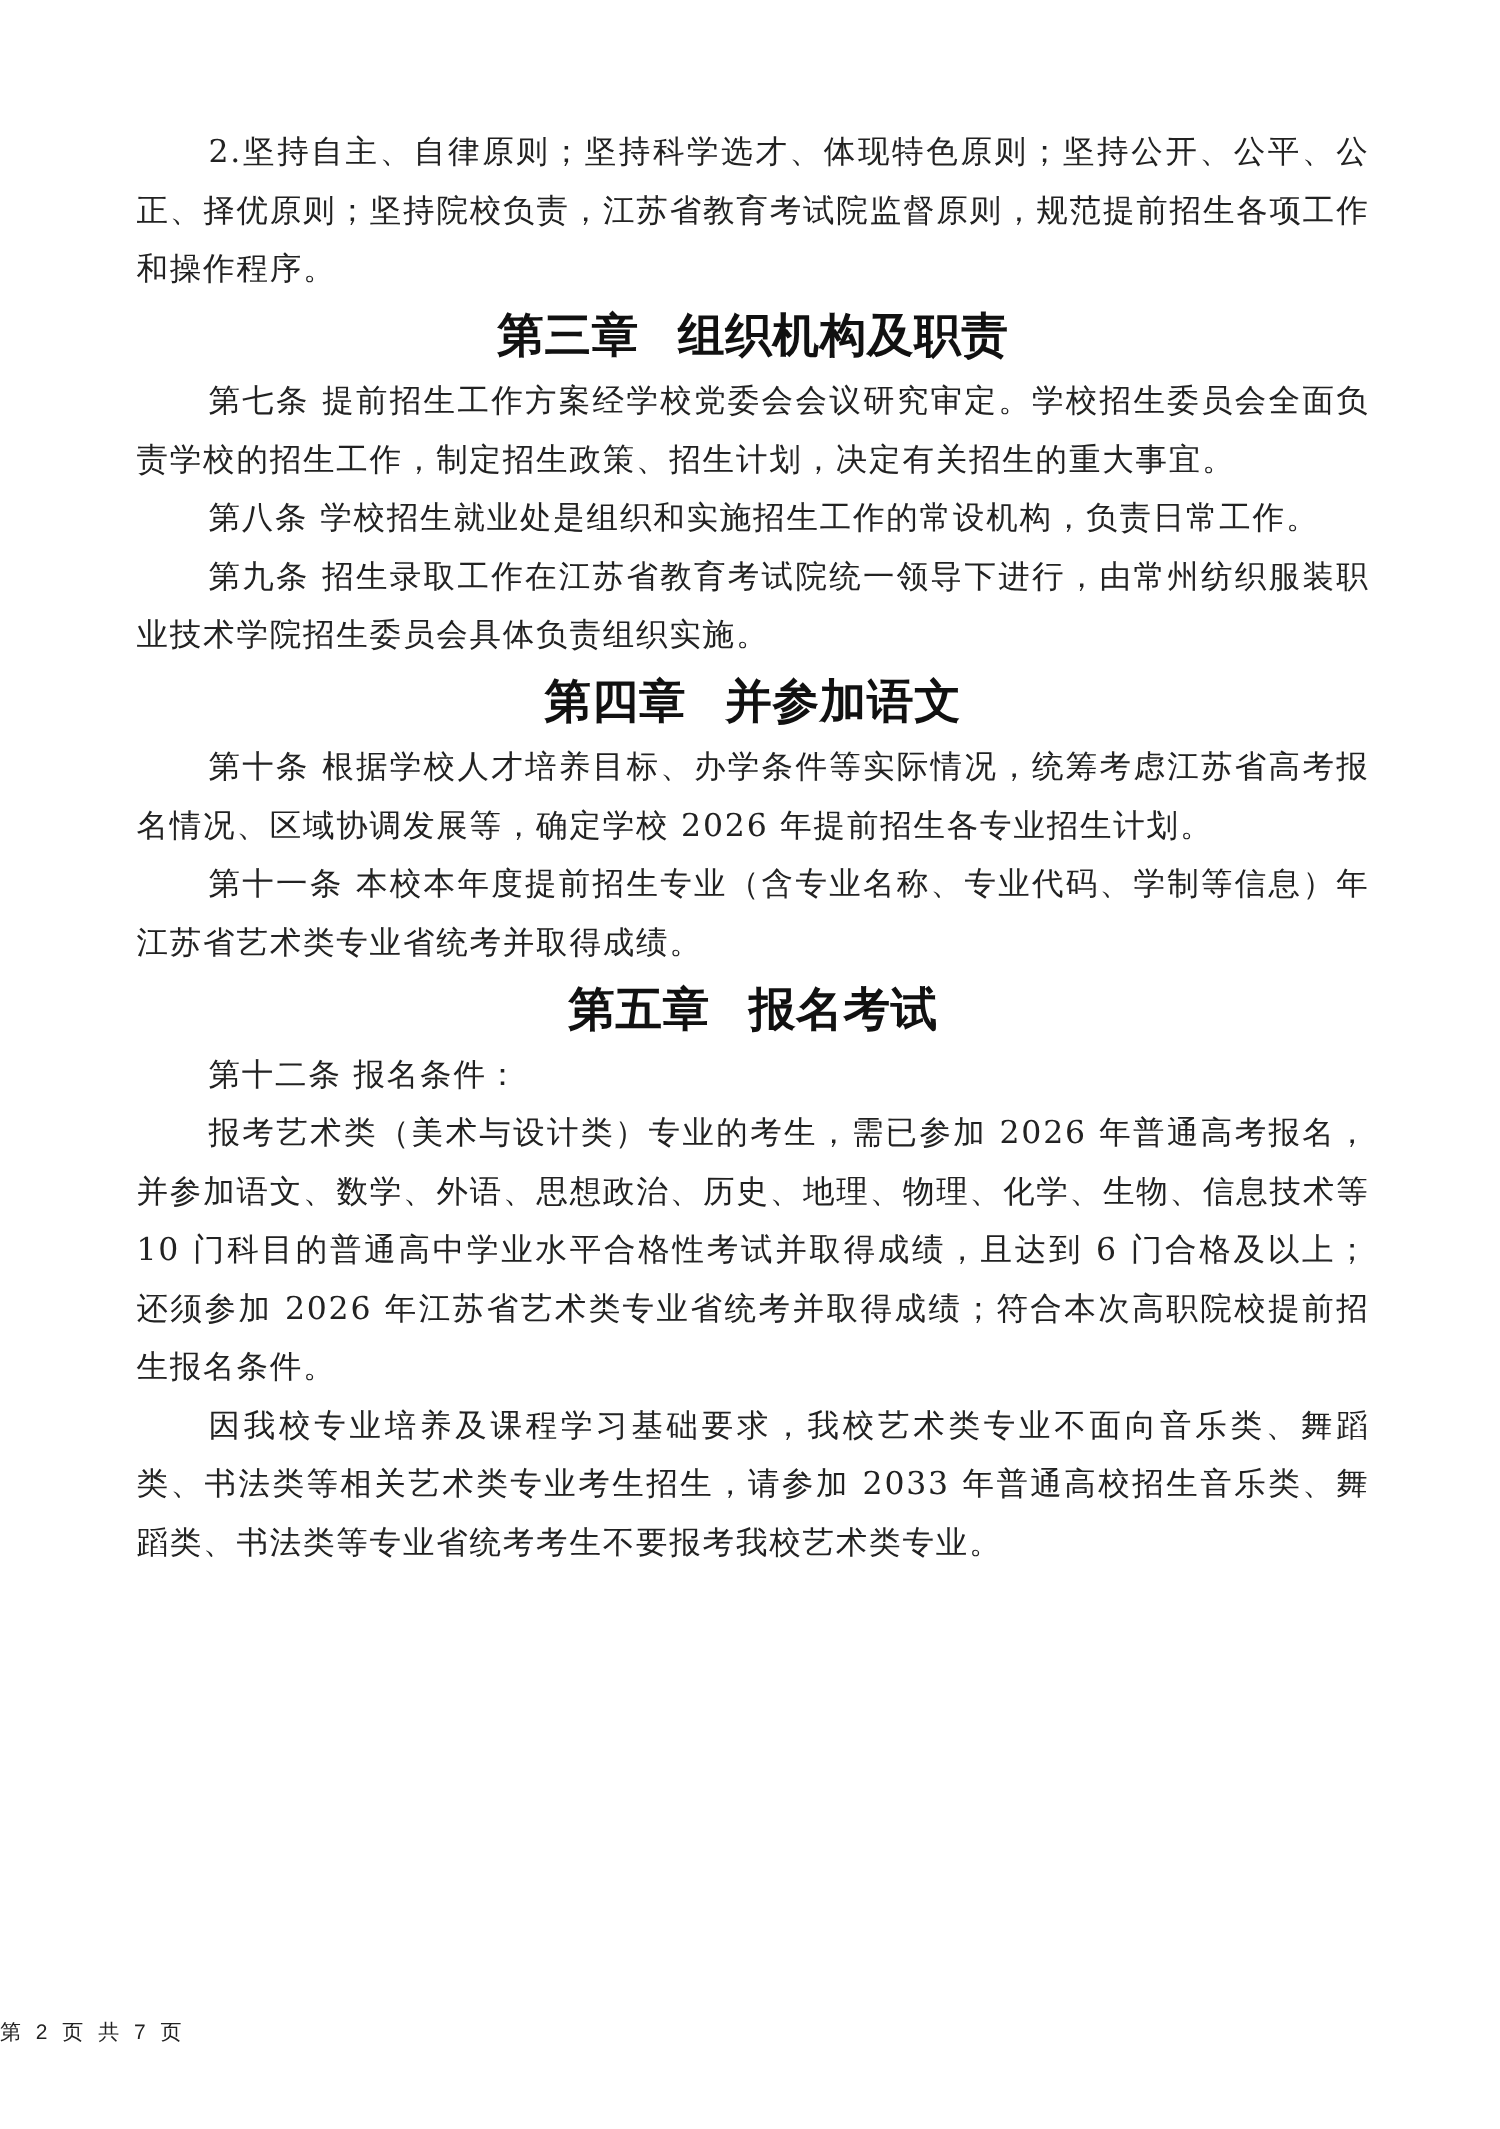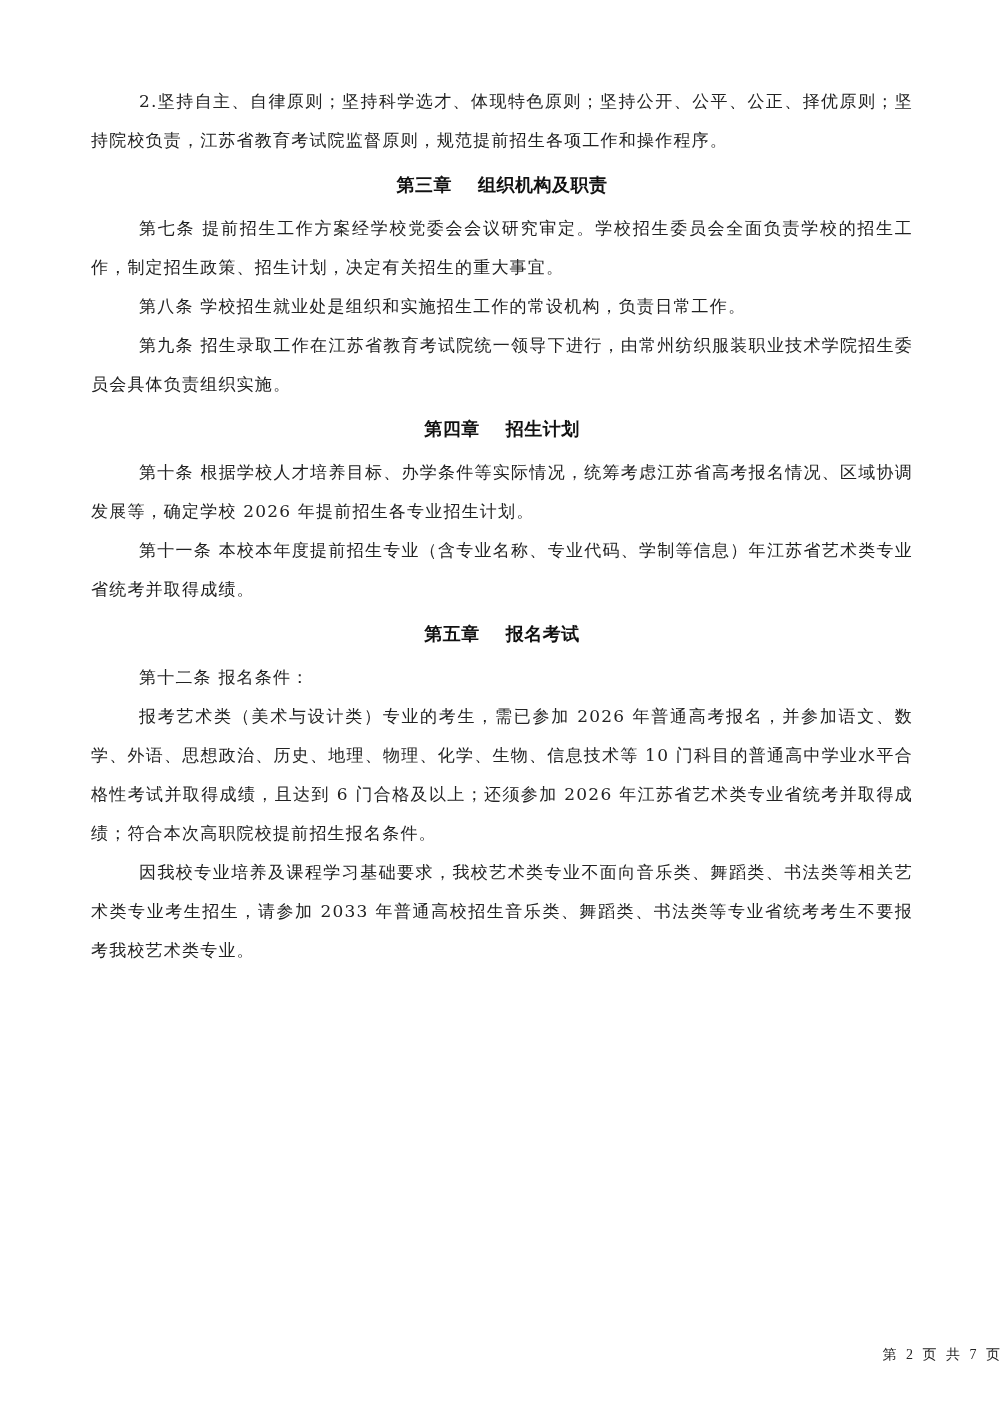--- a/index.html
+++ b/index.html
@@ -15,73 +15,73 @@
       color: #1a1a1a;
     }
     .page {
       position: absolute;
       left: 91px;
       top: 82px;
       width: 822px;
     }
     .para {
       font-family: "DejaVu Serif", "Liberation Serif", serif;
-      font-size: 17px;
+      font-size: 21px;
       line-height: 39px;
       letter-spacing: 1.2px;
       text-align: justify;
       text-justify: inter-character;
       margin: 0;
       color: #222;
     }
     .para.indent {
       text-indent: 48px;
     }
     .heading {
       font-family: "DejaVu Sans", "Liberation Sans", sans-serif;
-      font-size: 18px;
+      font-size: 31px;
       font-weight: bold;
       text-align: center;
       line-height: 44px;
       margin: 3px 0 2px 0;
       color: #111;
       letter-spacing: 0.5px;
     }
     .heading .gap {
       display: inline-block;
       width: 26px;
     }
     .footer {
       position: absolute;
       left: 0;
       width: 1000px;
       top: 1346px;
-      text-align: right;
-      font-family: Liberation Serif, serif;
+      text-align: left;
+      font-family: Liberation Sans, sans-serif;
       font-size: 14px;
       color: #222;
       word-spacing: 6px;
     }
   </style>
 </head>
 <body>
 
 <div class="page">
   <p class="para indent">2.坚持自主、自律原则；坚持科学选才、体现特色原则；坚持公开、公平、公正、择优原则；坚持院校负责，江苏省教育考试院监督原则，规范提前招生各项工作和操作程序。</p>
 
   <div class="heading">
     <span>第三章</span><span class="gap"></span><span>组织机构及职责</span>
   </div>
 
   <p class="para indent">第七条 提前招生工作方案经学校党委会会议研究审定。学校招生委员会全面负责学校的招生工作，制定招生政策、招生计划，决定有关招生的重大事宜。</p>
   <p class="para indent">第八条 学校招生就业处是组织和实施招生工作的常设机构，负责日常工作。</p>
   <p class="para indent">第九条  招生录取工作在江苏省教育考试院统一领导下进行，由常州纺织服装职业技术学院招生委员会具体负责组织实施。</p>
 
   <div class="heading">
-    <span>第四章</span><span class="gap"></span><span>招生计划</span>
+    <span>第四章</span><span class="gap"></span><span>并参加语文</span>
   </div>
 
   <p class="para indent">第十条  根据学校人才培养目标、办学条件等实际情况，统筹考虑江苏省高考报名情况、区域协调发展等，确定学校 2026 年提前招生各专业招生计划。</p>
   <p class="para indent">第十一条  本校本年度提前招生专业（含专业名称、专业代码、学制等信息）年江苏省艺术类专业省统考并取得成绩。</p>
 
   <div class="heading">
     <span>第五章</span><span class="gap"></span><span>报名考试</span>
   </div>
 
   <p class="para indent">第十二条  报名条件：</p>

